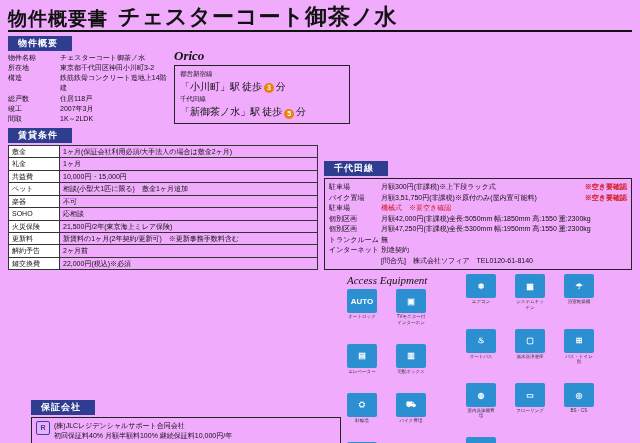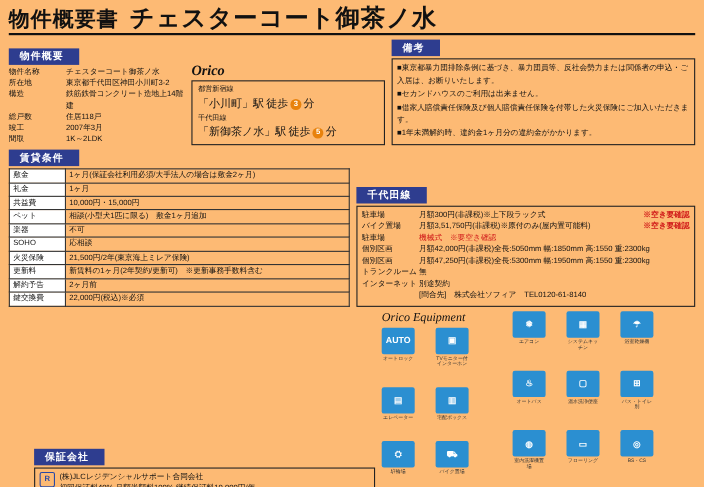--- a/index.html
+++ b/index.html
@@ -9,21 +9,21 @@
     font-family:"Liberation Sans", sans-serif;
     font-size:7px;
     color:#111;
     overflow:hidden;
   }
   .page{
     position:relative;
     width:640px;height:443px;
     box-sizing:border-box;
     padding:6px 8px 6px 8px;
-    background:#fdba74;
+    background:#f0abfc;
   }
   
   .header{
     display:flex;align-items:flex-end;gap:10px;
     border-bottom:2px solid #111;
     padding-bottom:2px;
     margin-bottom:4px;
   }
   .doc-title{
     font-size:19px;font-weight:bold;letter-spacing:1px;
@@ -197,29 +197,20 @@
           <div>
             <span class="stn">「新御茶ノ水」駅</span>
             <span class="stn">徒歩</span>
             <span class="walk-num">5</span>
             <span class="stn">分</span>
           </div>
         </div>
       </div>
     </div>
 
-    <div class="col-right">
-      <div class="sec-head">備考</div>
-      <div class="panel remarks">
-        <div>■東京都暴力団排除条例に基づき、暴力団員等、反社会勢力または関係者の申込・ご入居は、お断りいたします。</div>
-        <div>■セカンドハウスのご利用は出来ません。</div>
-        <div>■借家人賠償責任保険及び個人賠償責任保険を付帯した火災保険にご加入いただきます。</div>
-        <div>■1年未満解約時、違約金1ヶ月分の違約金がかかります。</div>
-      </div>
-    </div>
   </div>
 
   <div class="spacer4"></div>
 
   <div class="row-top">
 
     <div style="width:310px;flex:0 0 310px;">
       <div class="sec-head">賃貸条件</div>
       <table class="tbl">
         <tbody>
@@ -328,21 +319,21 @@
             <span>Orico 株式会社オリコフォレントインシュア</span><br>
             <span>初回保証料50%  継続保証委託料10,000円/年</span>
           </span>
         </div>
       </div>
     </div>
 
     <div class="col-right">
       <div style="display:flex;gap:10px;">
         <div>
-          <div class="eq-head">Orico Equipment</div>
+          <div class="eq-head">Access Equipment</div>
           <div class="icon-grid">
             <div class="icon-cell">
               <div class="icon-box">AUTO</div>
               <div class="icon-cap">オートロック</div>
             </div>
             <div class="icon-cell">
               <div class="icon-box">▣</div>
               <div class="icon-cap">TVモニター付インターホン</div>
             </div>
             <div class="icon-cell">

